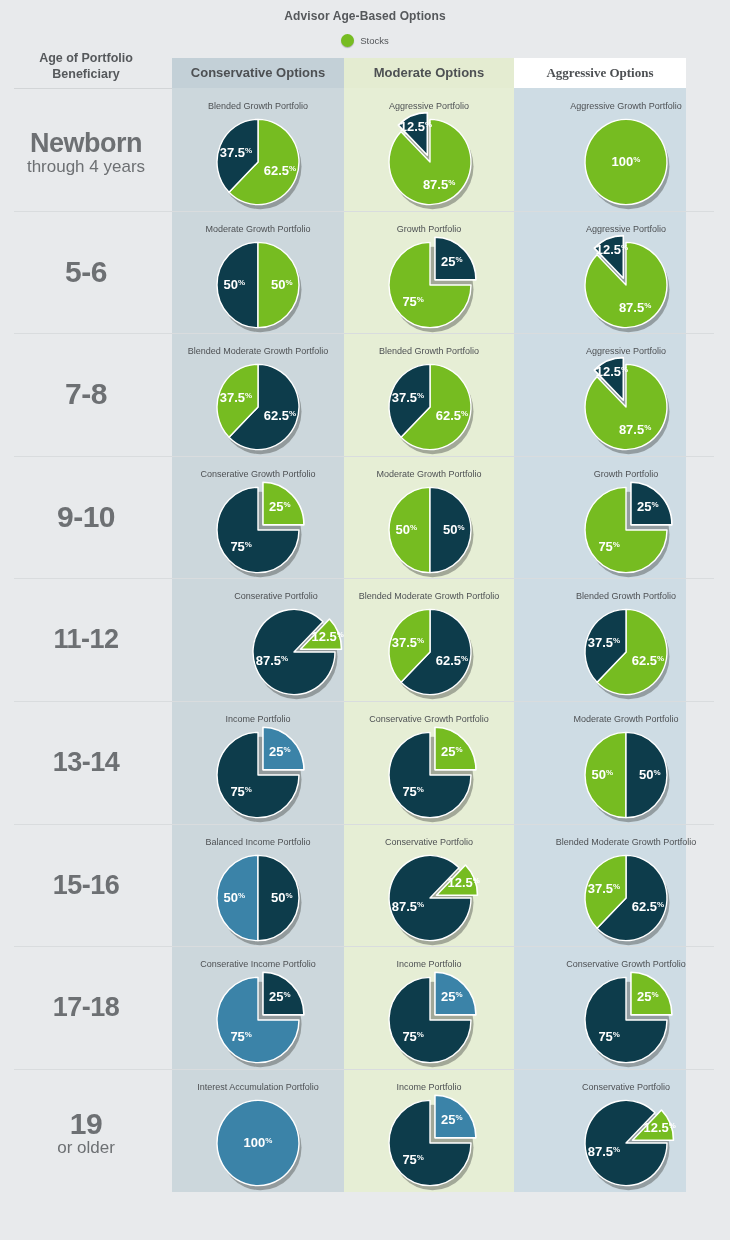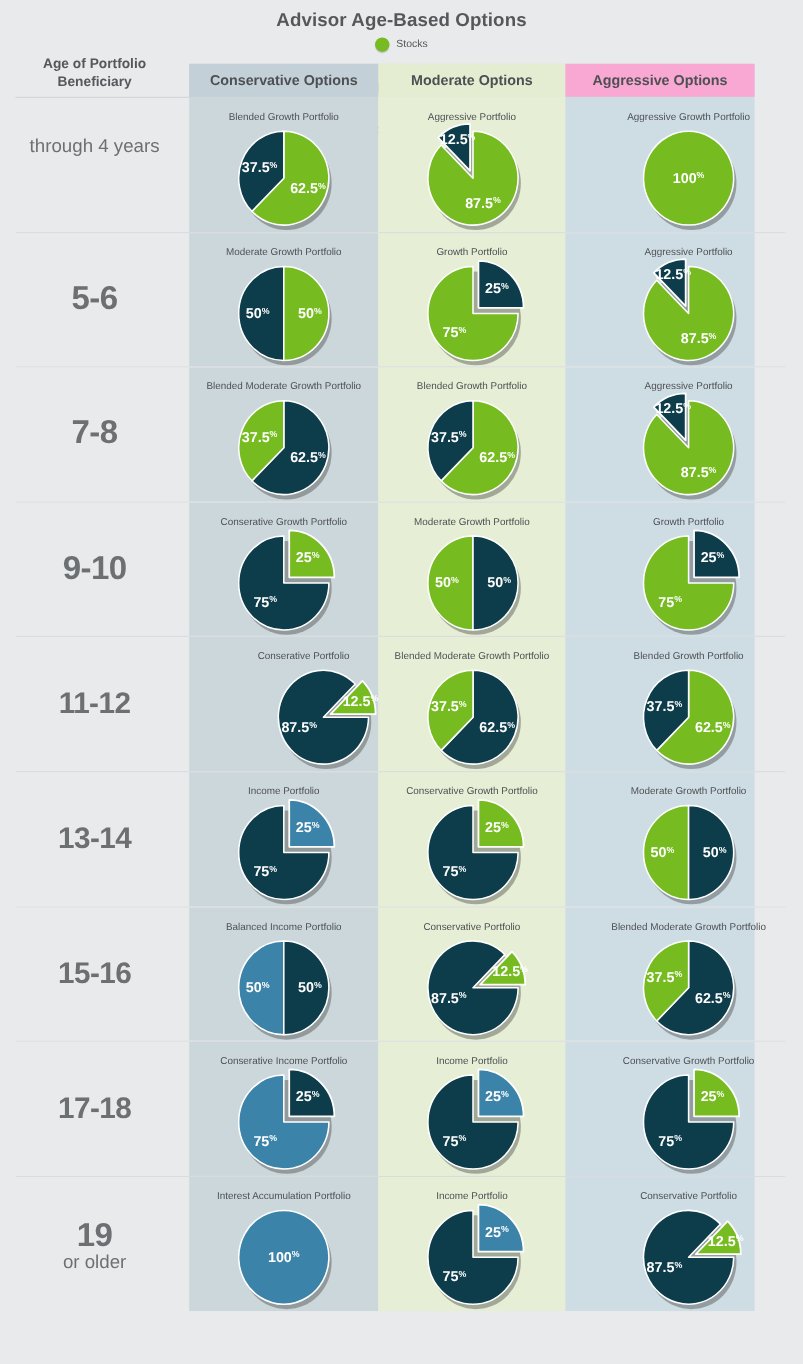--- a/index.html
+++ b/index.html
@@ -17,21 +17,21 @@
     width: 730px;
     height: 1240px;
     background: #e8eaec;
   }
 
   
   .title {
     position: absolute;
     top: 9px; left: 0; width: 730px;
     text-align: center;
-    font-size: 17px;
+    font-size: 12px;
     font-weight: bold;
     color: #55585b;
     letter-spacing: .1px;
   }
 
   .legend {
     position: absolute;
     top: 34px; left: 0; width: 730px;
     display: flex;
     justify-content: center;
@@ -65,21 +65,21 @@
     top: 58px;
     height: 30px;
     line-height: 30px;
     text-align: center;
     font-size: 13px;
     font-weight: bold;
     color: #4d5053;
   }
   .colhead.c1 { left: 172px; width: 172px; background: #c3d0d7; }
   .colhead.c2 { left: 344px; width: 170px; background: #e4ecd1; }
-  .colhead.c3 { left: 514px; width: 172px; background: #f9a8d4; }
+  .colhead.c3 { left: 514px; width: 172px; background: #ffffff; font-family: Liberation Serif, serif; }
 
   .agehead {
     position: absolute;
     top: 50px; left: 0; width: 172px;
     text-align: center;
     font-size: 12.5px;
     font-weight: bold;
     color: #55585b;
     line-height: 16px;
   }
@@ -191,20 +191,21 @@
   </div>
   <div class="headrule"></div>
 
   <div class="colhead c1">Conservative Options</div>
   <div class="colhead c2">Moderate Options</div>
   <div class="colhead c3">Aggressive Options</div>
 
   <div id="rows">
       <div class="row" style="top: 88px; height: 122.6px;">
         <div class="agecell" style="top: 38px;">
+          <div class="age-main small">Newborn</div>
           <div class="age-sub">through 4 years</div>
         </div>
         <div class="cell c1" style="top: 12px;">
           <div class="cell-title">Blended Growth Portfolio</div>
           <div class="pie-wrap">
             <svg width="172" height="96" viewBox="0 0 172 96">
               <ellipse cx="88.5" cy="52.5" rx="41" ry="42.64" fill="rgba(60,62,60,0.40)"></ellipse>
               <g transform="translate(0,0)">
                 <path d="M 86 48 L 86 5.359999999999999 A 41 42.64 0 1 1 57.00862197135156 78.15103314979439 Z" fill="#76bc21" stroke="#ffffff" stroke-width="1.4" stroke-linejoin="round"></path>
               </g>

